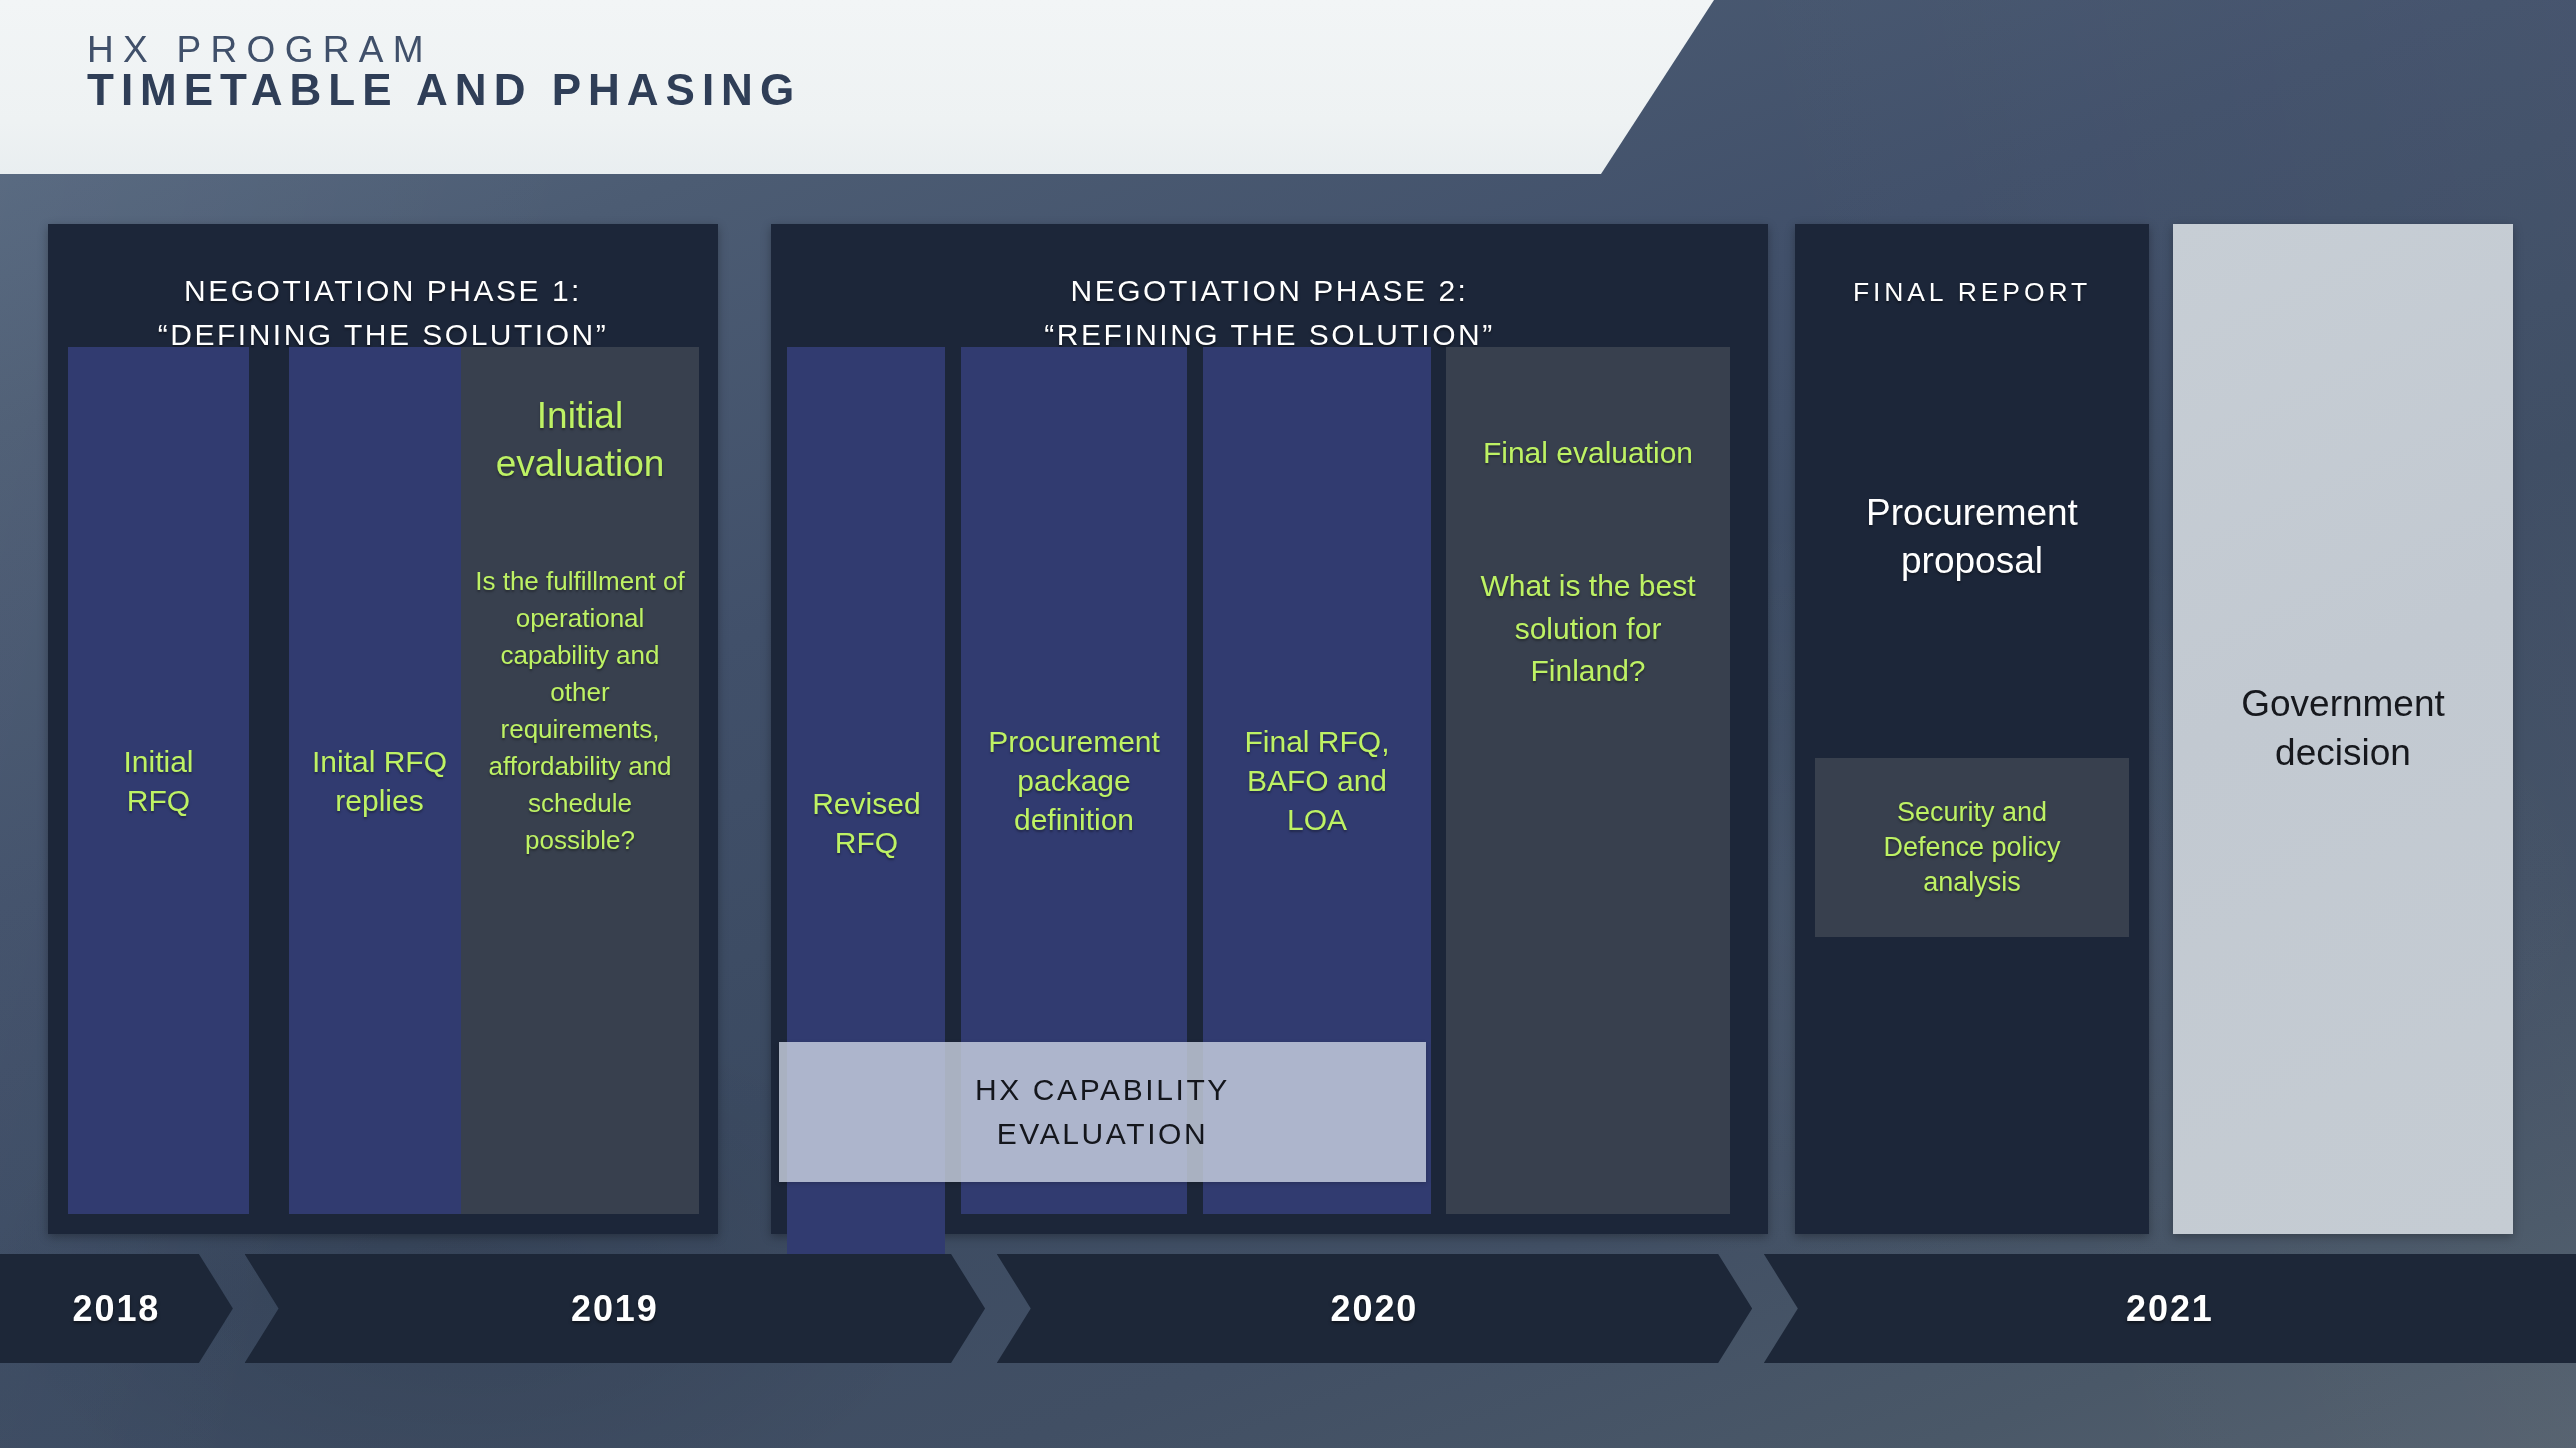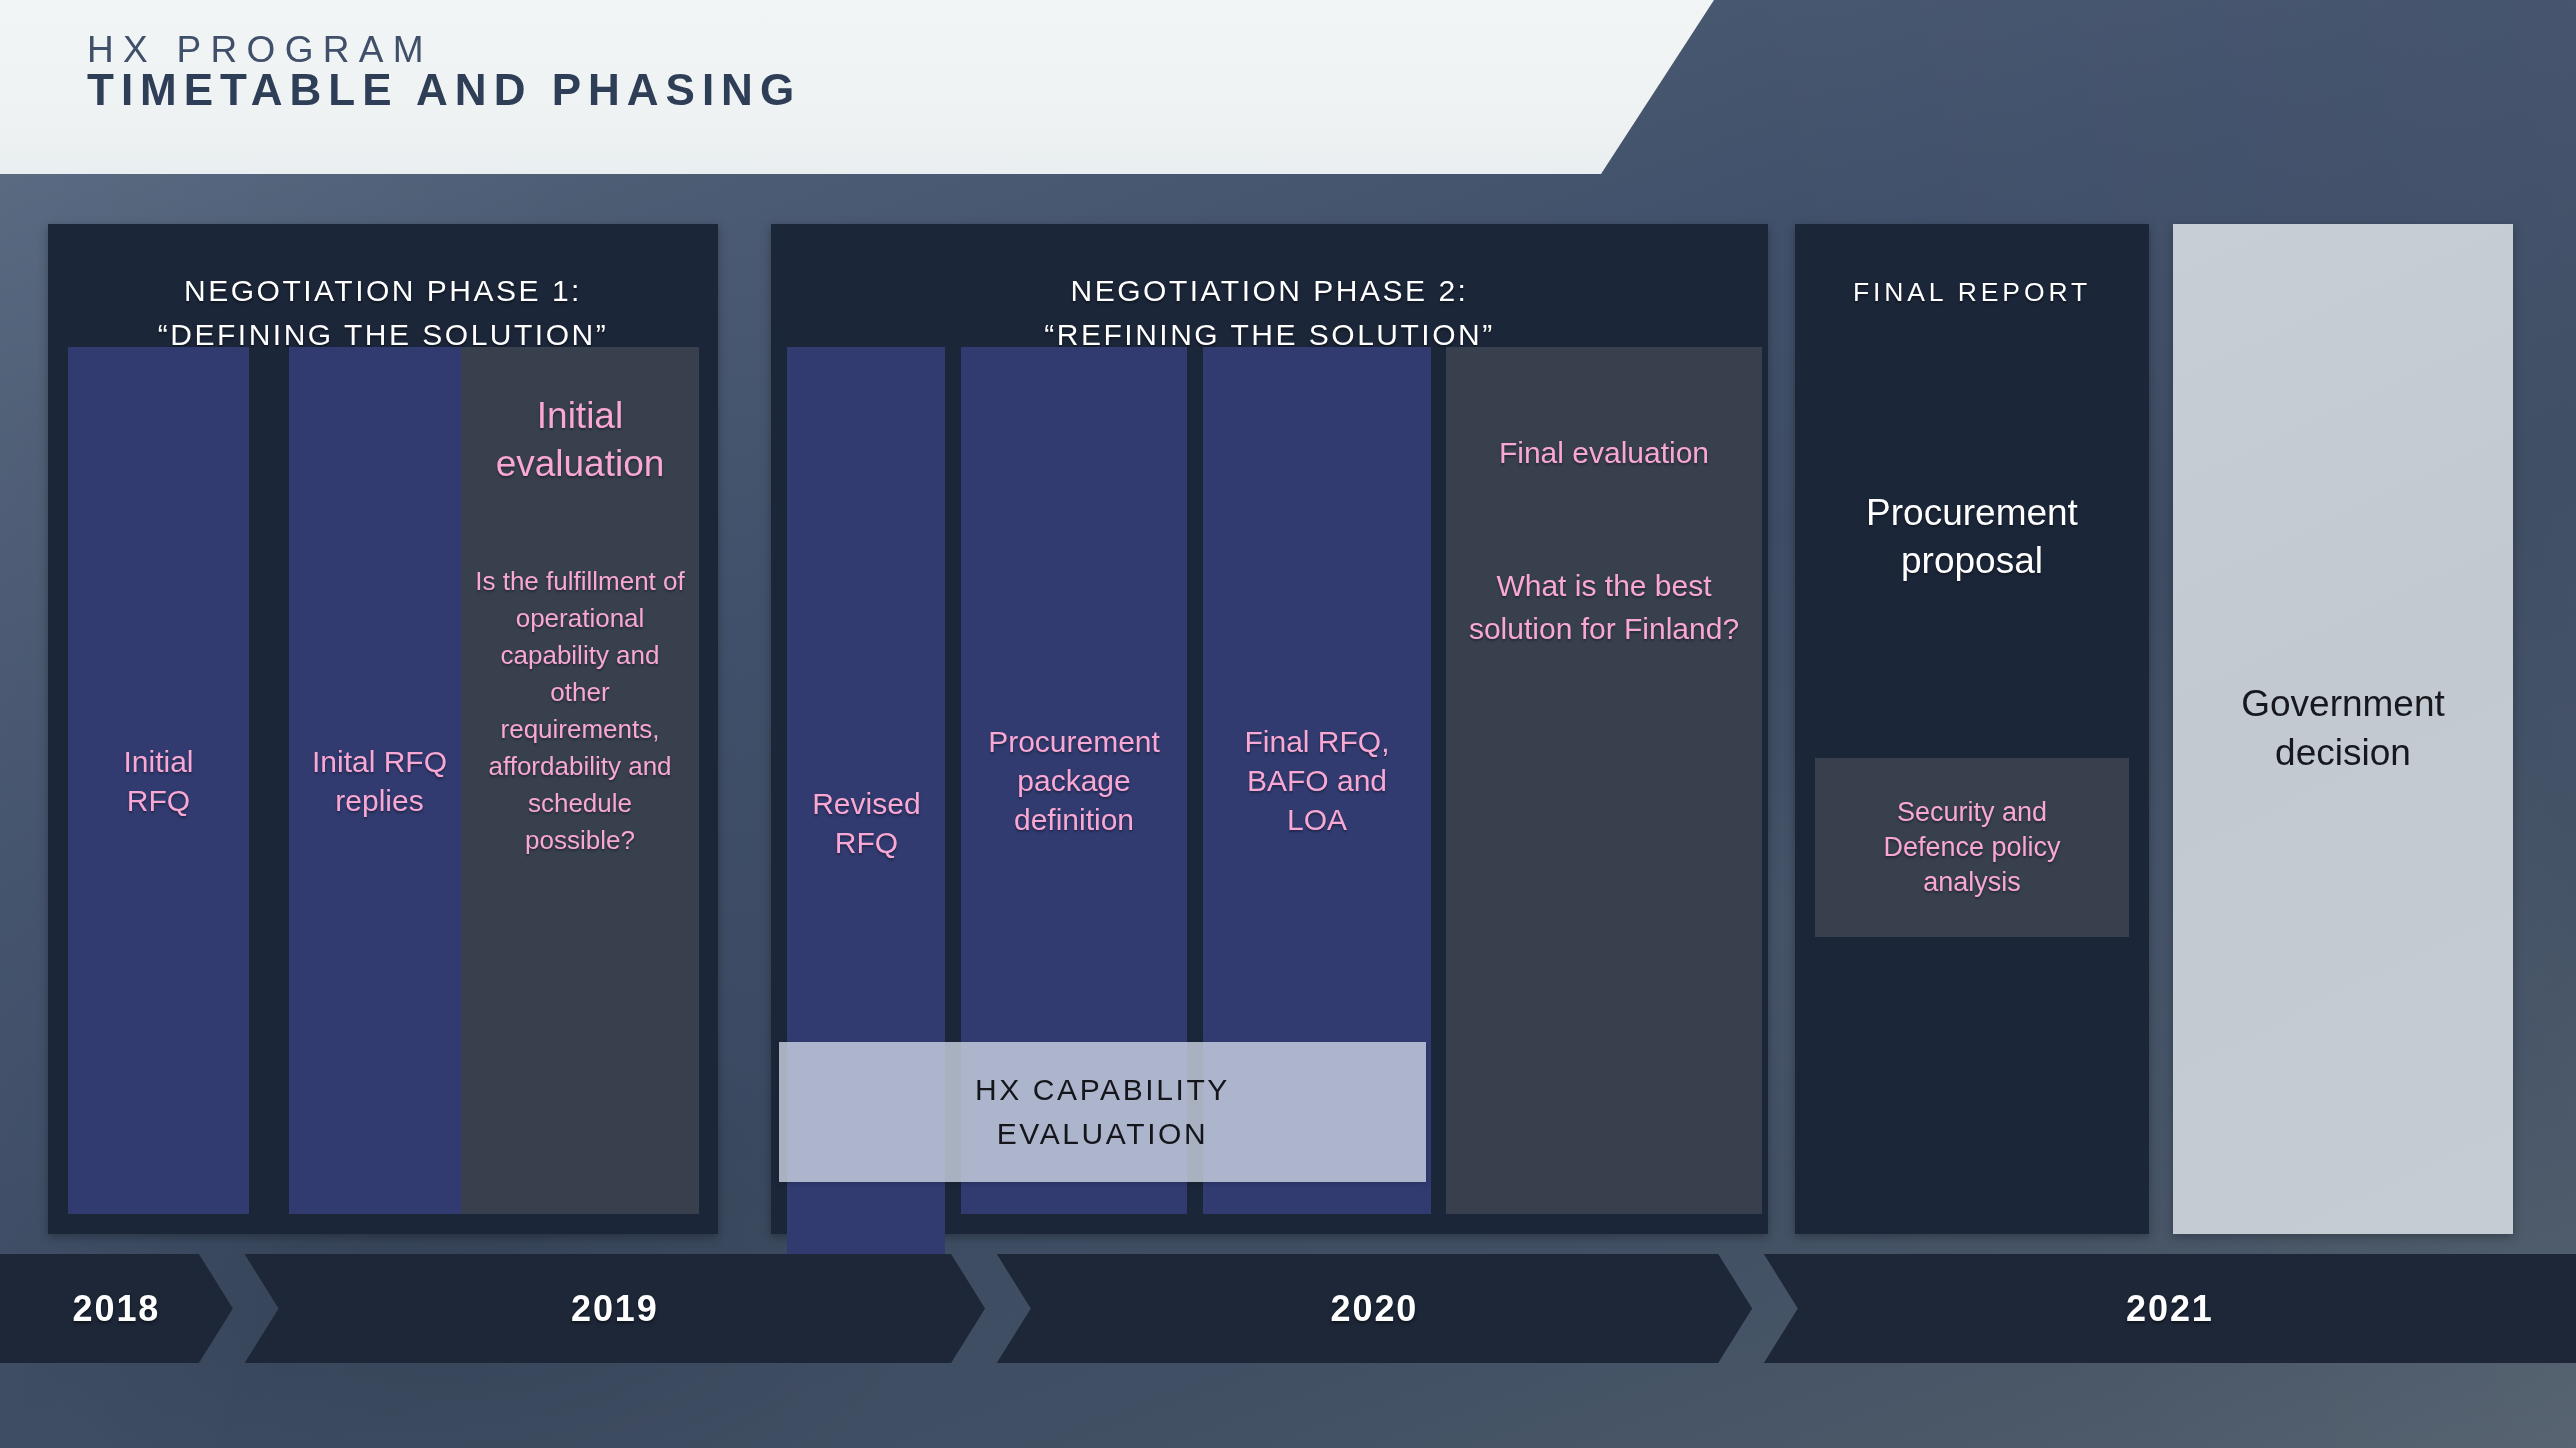--- a/index.html
+++ b/index.html
@@ -117,21 +117,21 @@
     display: flex;
     flex-direction: column;
     align-items: center;
     box-sizing: border-box;
     padding: 0 11px;
   }
   .col.blue  { background: #313b70; }
   .col.slate { background: #38404e; }
 
   .col-label {
-    color: #f9a8d4;
+    color: #bef264;
     text-align: center;
     font-weight: 400;
     line-height: 1.30;
     white-space: pre-line;
     text-shadow: 0 1.6px 2.3px rgba(0,0,0,0.35);
   }
 
   
   #panel-phase1 { left: 48px;  top: 50px; width: 670px;  height: 1010px; }
 
@@ -150,21 +150,21 @@
 
   #col-revised-rfq   { left: 16.4px;  top: 123px; width: 158px; height: 951px; justify-content: center; }
   #col-revised-rfq .col-label { font-size: 30px; }
 
   #col-proc-package  { left: 190px; top: 123px; width: 226px; height: 867px; justify-content: center; }
   #col-proc-package .col-label { font-size: 30px; }
 
   #col-final-rfq     { left: 432px; top: 123px; width: 228px; height: 867px; justify-content: center; }
   #col-final-rfq .col-label { font-size: 30px; }
 
-  #col-final-eval    { left: 675px; top: 123px; width: 316px; height: 867px; justify-content: flex-start; padding-top: 86px; }
+  #col-final-eval    { left: 675px; top: 123px; width: 284px; height: 867px; justify-content: flex-start; padding-top: 86px; }
   #col-final-eval .eval-head { font-size: 30px; line-height: 1.30; }
   #col-final-eval .eval-body { margin-top: 93px; font-size: 30px; line-height: 1.42; }
 
   
   #hx-capability-band {
     position: absolute;
     left: 779px;
     top: 868px;
     width: 647px;
     height: 140px;

